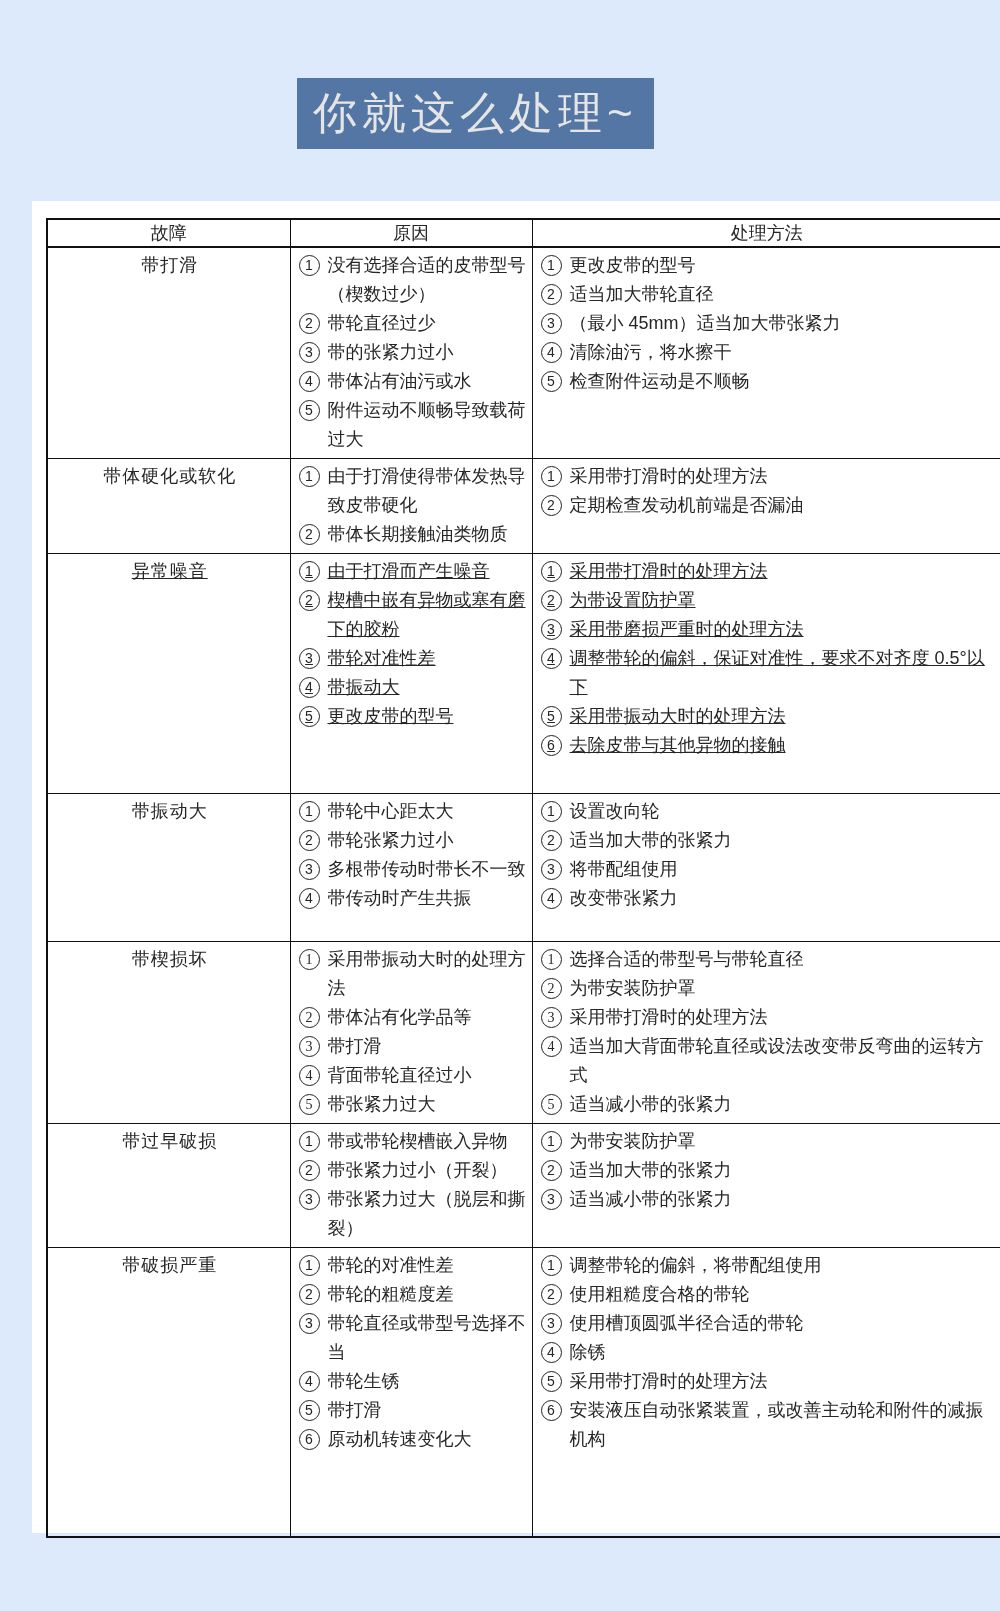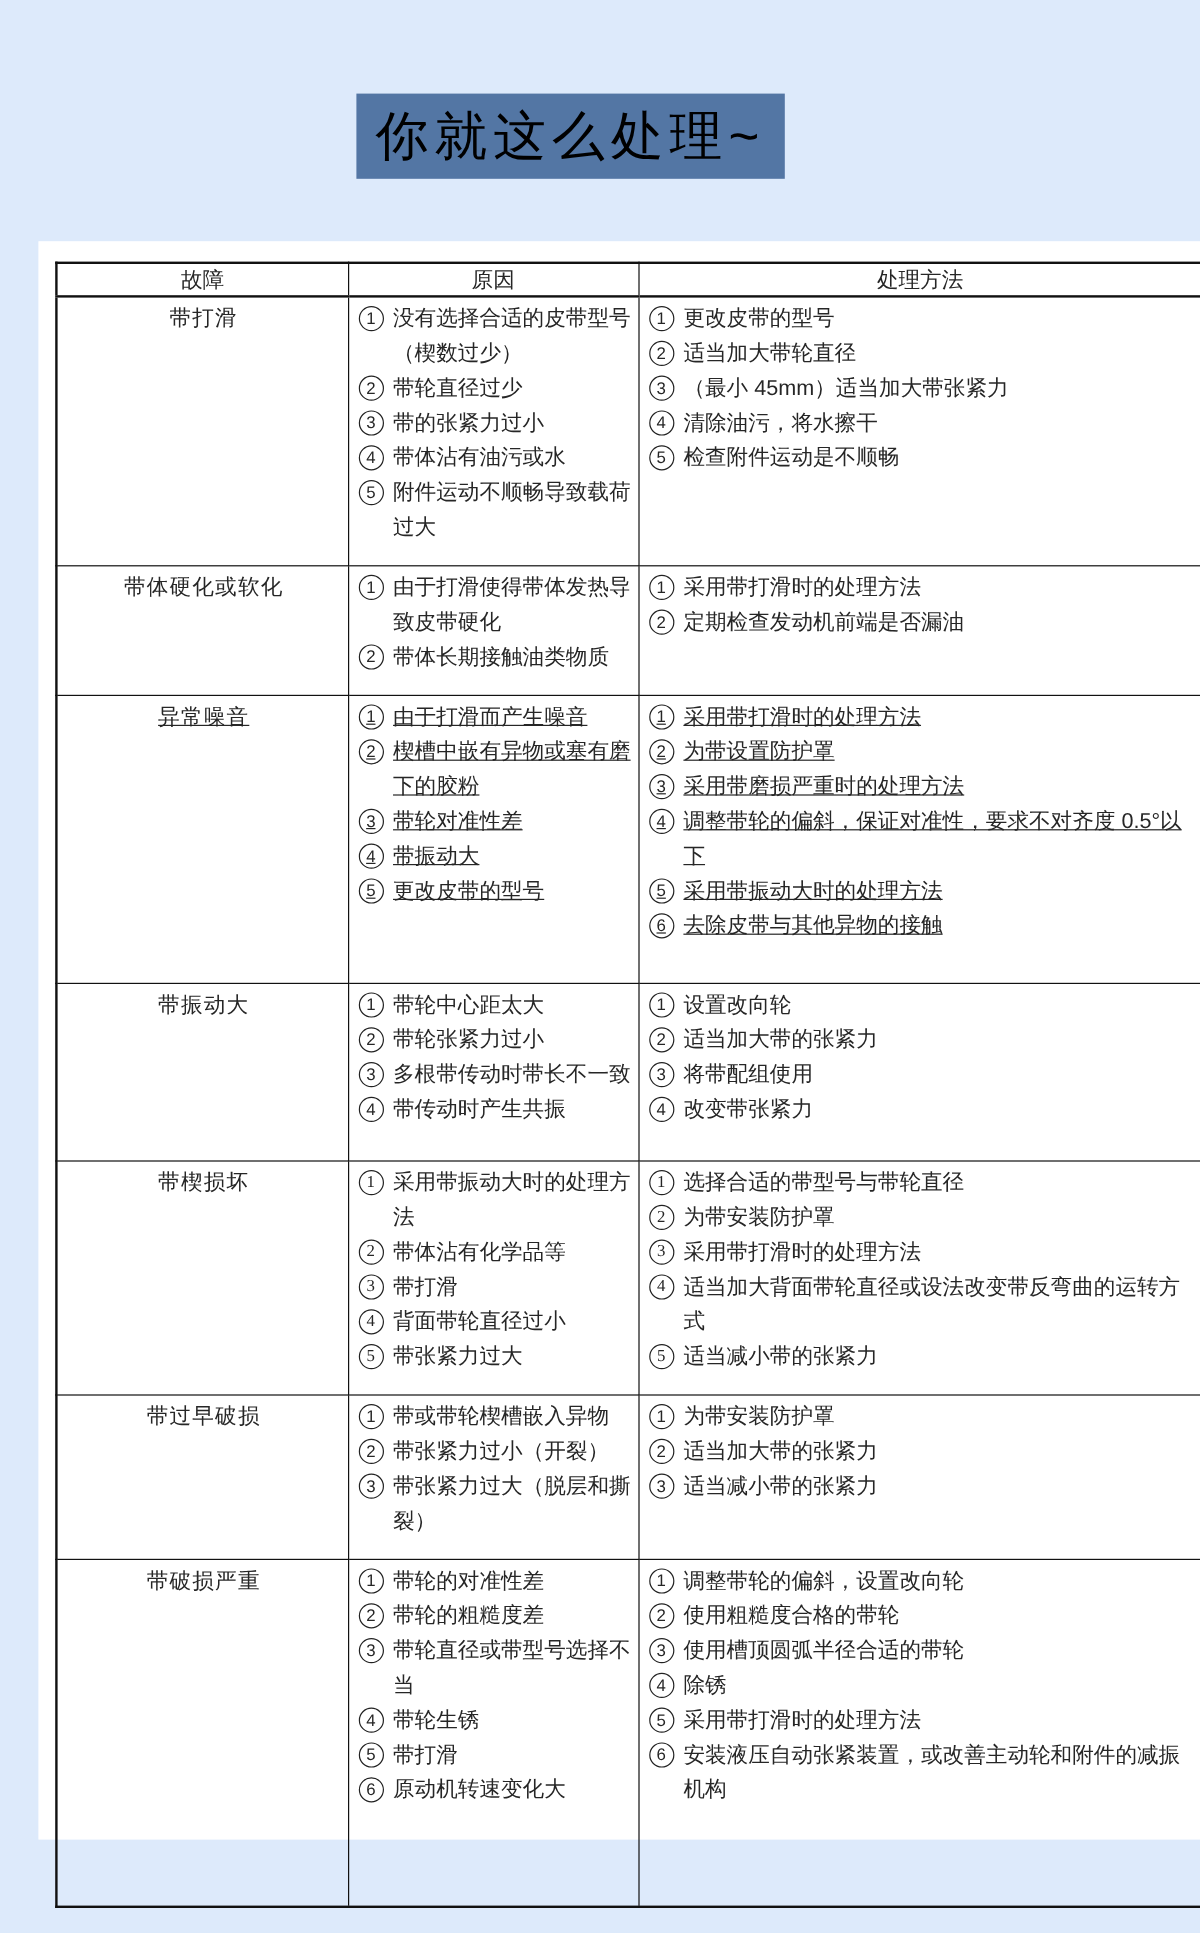--- a/index.html
+++ b/index.html
@@ -9,21 +9,21 @@
     font-family:"Liberation Sans",sans-serif;
     color:#262626;
     overflow:hidden;
     position:relative;
   }
   .banner{
     position:absolute;
     left:297px;top:78px;
     height:71px;
     background:#5376a4;
-    color:#000000;
+    color:#e5e5e5;
     display:flex;align-items:center;justify-content:center;
     font-size:44px;
     letter-spacing:5px;
     padding:0 16px;
     white-space:nowrap;
   }
   .card{
     position:absolute;
     left:19px;top:201px;
     width:978px;height:1332px;
@@ -43,21 +43,21 @@
     border-bottom:2px solid #111;
     height:24px;
     font-weight:normal;
     font-size:18px;
     text-align:center;
     padding:1px 0;
   }
   .fault-table td{
     border:1px solid #111;
     vertical-align:top;
-    padding:3px 4px 17px 6px;
+    padding:3px 4px 4px 6px;
   }
   .col-fault{width:242px;}
   .col-cause{width:241px;}
   .col-method{width:468px;}
   td.fault{
     text-align:center;
     padding-top:5px;
     letter-spacing:1px;
   }
   .item{
@@ -375,21 +375,21 @@
               <span class="txt">带打滑</span>
             </div>
             <div class="item">
               <span class="num">6</span>
               <span class="txt">原动机转速变化大</span>
             </div>
           </td>
           <td>
             <div class="item">
               <span class="num">1</span>
-              <span class="txt">调整带轮的偏斜，设置改向轮</span>
+              <span class="txt">调整带轮的偏斜，将带配组使用</span>
             </div>
             <div class="item">
               <span class="num">2</span>
               <span class="txt">使用粗糙度合格的带轮</span>
             </div>
             <div class="item">
               <span class="num">3</span>
               <span class="txt">使用槽顶圆弧半径合适的带轮</span>
             </div>
             <div class="item">

